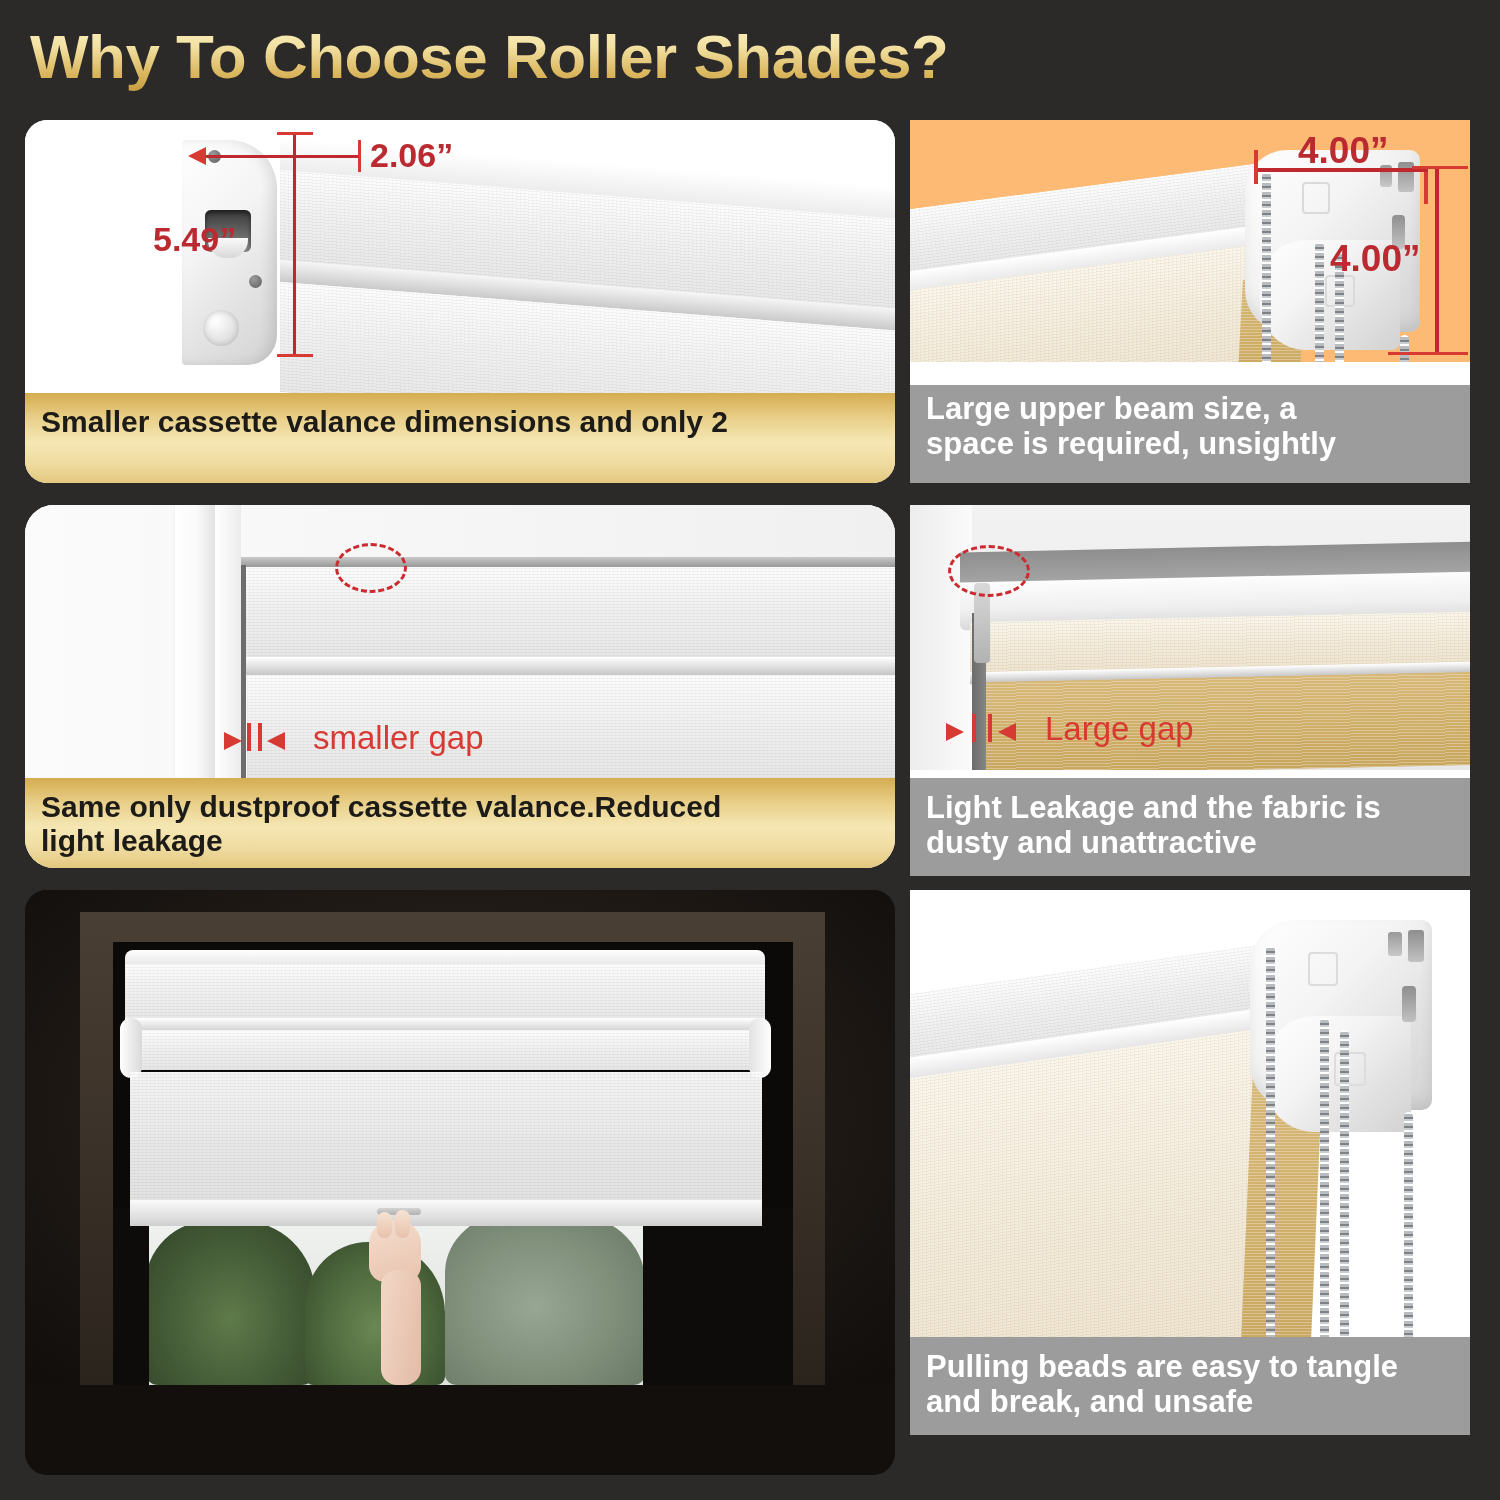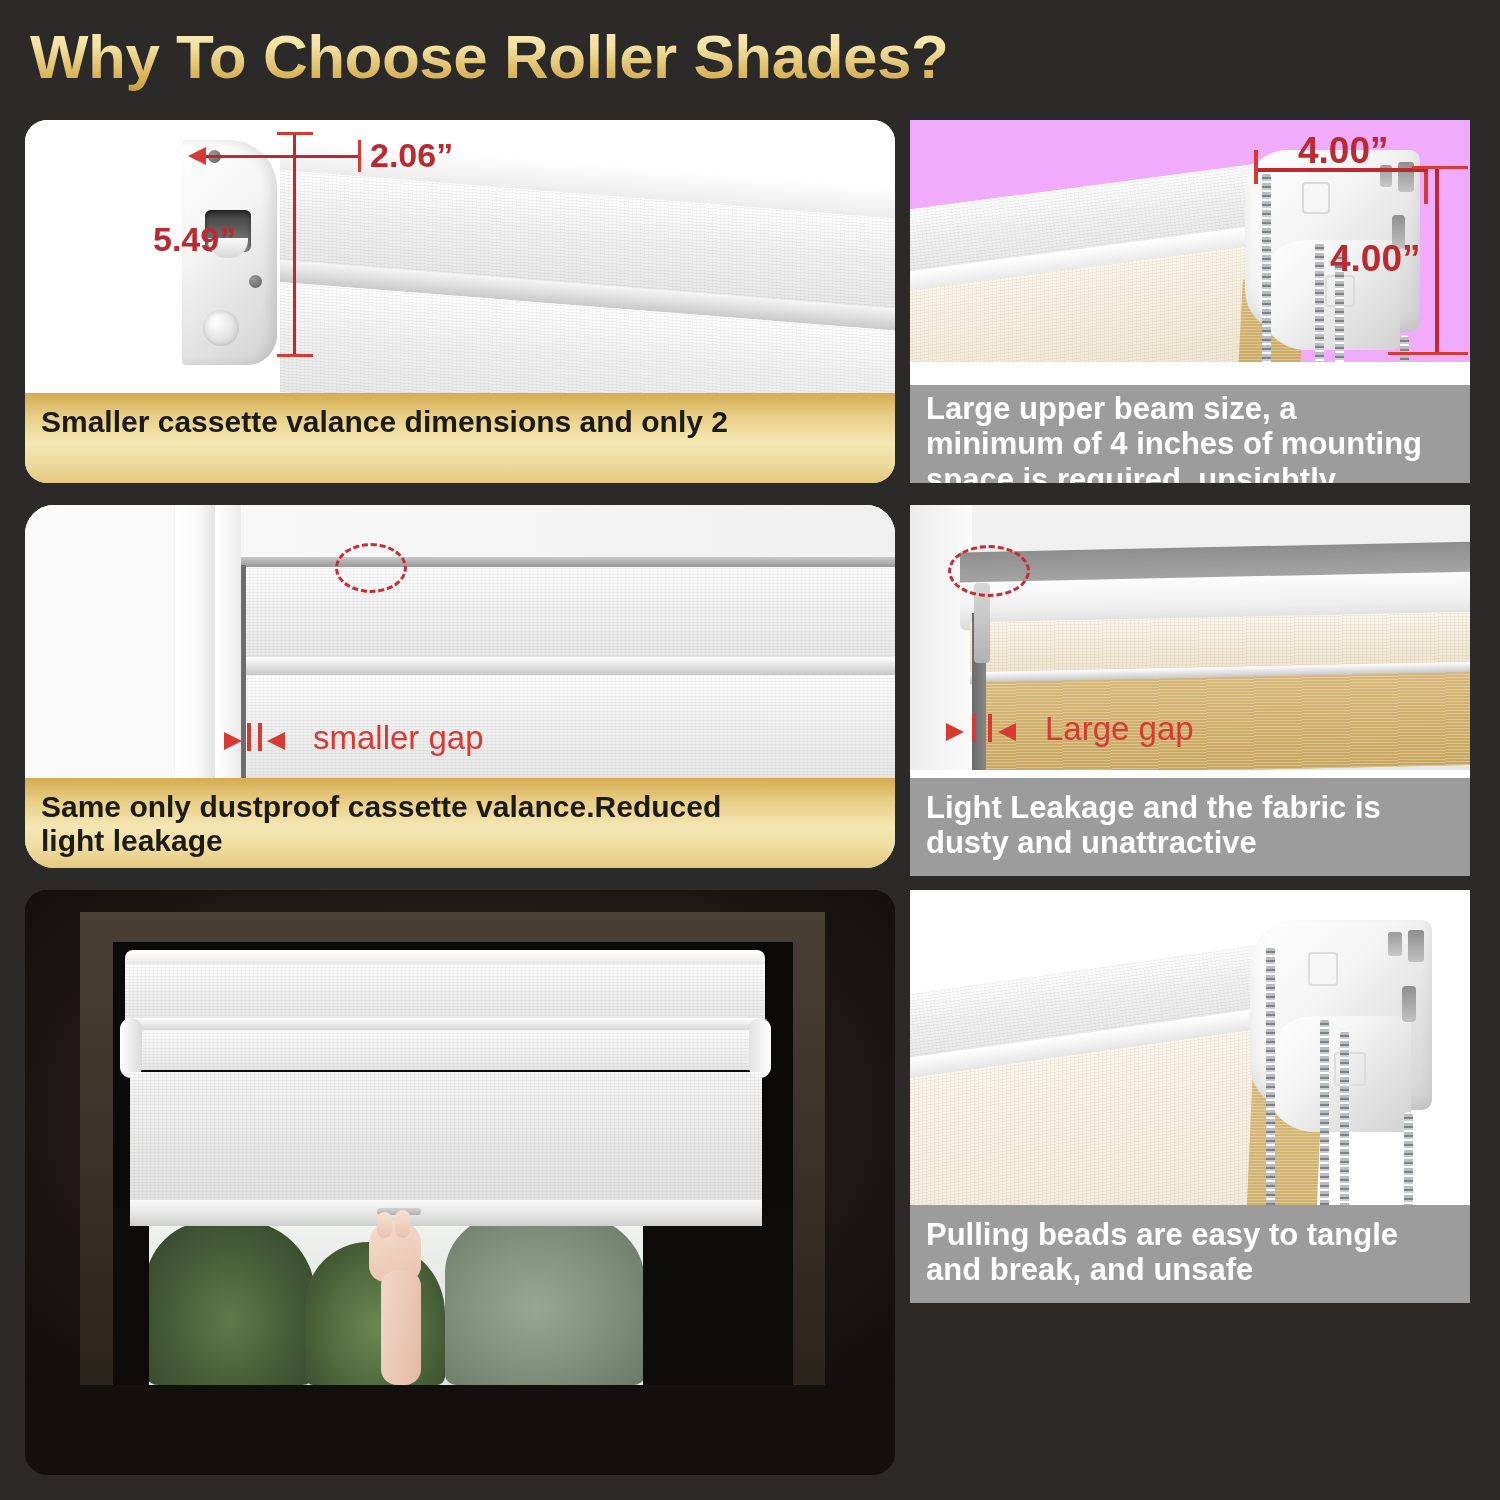--- a/index.html
+++ b/index.html
@@ -162,21 +162,21 @@
   </div>
 
   <div class="caption gold" style="height:90px;">
     <div>
       <span>Smaller cassette valance dimensions and only 2</span>
     </div>
   </div>
 </div>
 
 <div class="panel right" style="left:910px; top:120px; width:560px; height:363px; background:#fff;">
-  <div class="photo" style="height:242px; background:#f0abfc;">
+  <div class="photo" style="height:242px; background:#fdba74;">
 
     <div class="fabricW" style="position:absolute;left:-10px;top:42px;width:370px;height:72px;
                 transform:rotate(-7.5deg); transform-origin:right center; border-radius:3px;"></div>
     <div style="position:absolute;left:-10px;top:104px;width:370px;height:22px;
                 background:linear-gradient(180deg,#ffffff,#e6e6e6);
                 transform:rotate(-7.5deg); transform-origin:right center;"></div>
 
     <div class="fabricCream" style="position:absolute;left:-10px;top:122px;width:375px;height:145px;
                 transform:skewY(-7.5deg); transform-origin:right top;"></div>
 
@@ -211,21 +211,20 @@
 
     <div class="dimline" style="left:525px; top:48px; width:4px; height:186px;"></div>
     <div class="tick" style="left:502px; top:46px; width:56px; height:3px;"></div>
     <div class="tick" style="left:478px; top:232px; width:80px; height:3px;"></div>
     <div class="dimlabel" style="left:420px; top:118px; font-size:37px;">4.00”</div>
   </div>
 
   <div class="caption gray" style="height:98px; padding-top:6px;">
     <div>
       <span>Large upper beam size, a</span>
-      <span>minimum of 4 inches of mounting</span>
       <span>space is required, unsightly</span>
     </div>
   </div>
 </div>
 
 <div class="panel left" style="left:25px; top:505px; width:870px; height:363px; background:#fff;border-radius:29px;">
   <div class="photo" style="height:273px; background:#f4f4f4;">
 
     <div style="position:absolute;inset:0;background:linear-gradient(90deg,#fbfbfb,#f0f0f0);"></div>
 
@@ -354,21 +353,21 @@
     <div style="position:absolute;left:352px;top:322px;width:15px;height:26px;border-radius:8px;
                 background:linear-gradient(180deg,#f7e2d3,#e6c2ad);"></div>
     <div style="position:absolute;left:370px;top:320px;width:15px;height:28px;border-radius:8px;
                 background:linear-gradient(180deg,#f7e2d3,#e6c2ad);"></div>
     <div style="position:absolute;left:356px;top:380px;width:40px;height:115px;border-radius:16px;
                 background:linear-gradient(100deg,#f3d8c7,#e2bba6);"></div>
   </div>
 
 </div>
 
-<div class="panel right" style="left:910px; top:890px; width:560px; height:413px; background:#fff;">
+<div class="panel right" style="left:910px; top:890px; width:560px; height:545px; background:#fff;">
   <div class="photo" style="height:487px; background:#ffffff;">
 
     <div class="fabricW" style="position:absolute;left:-12px;top:52px;width:380px;height:74px;
                 transform:rotate(-8deg); transform-origin:right center;"></div>
     <div style="position:absolute;left:-12px;top:116px;width:380px;height:22px;
                 background:linear-gradient(180deg,#ffffff,#e4e4e4);
                 transform:rotate(-8deg); transform-origin:right center;"></div>
 
     <div class="fabricCream" style="position:absolute;left:-12px;top:136px;width:382px;height:351px;
                 transform:skewY(-8deg); transform-origin:right top;"></div>

